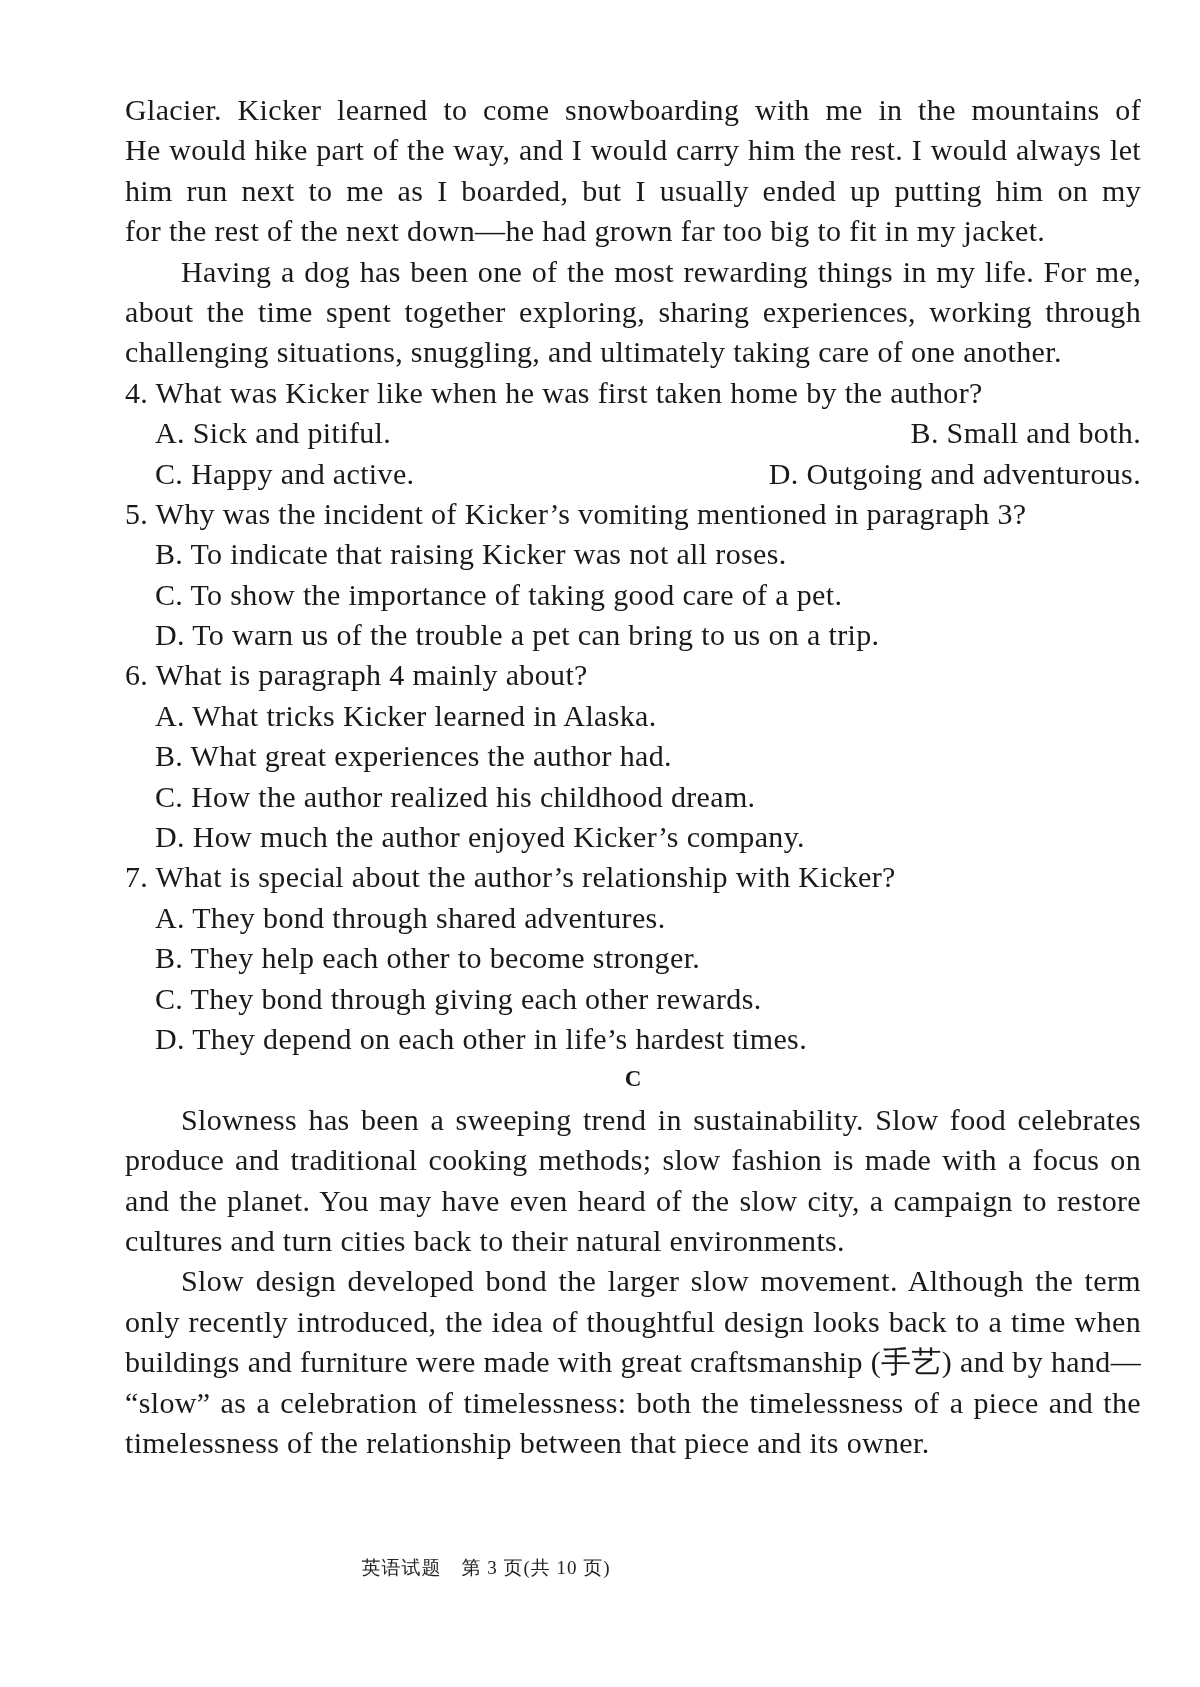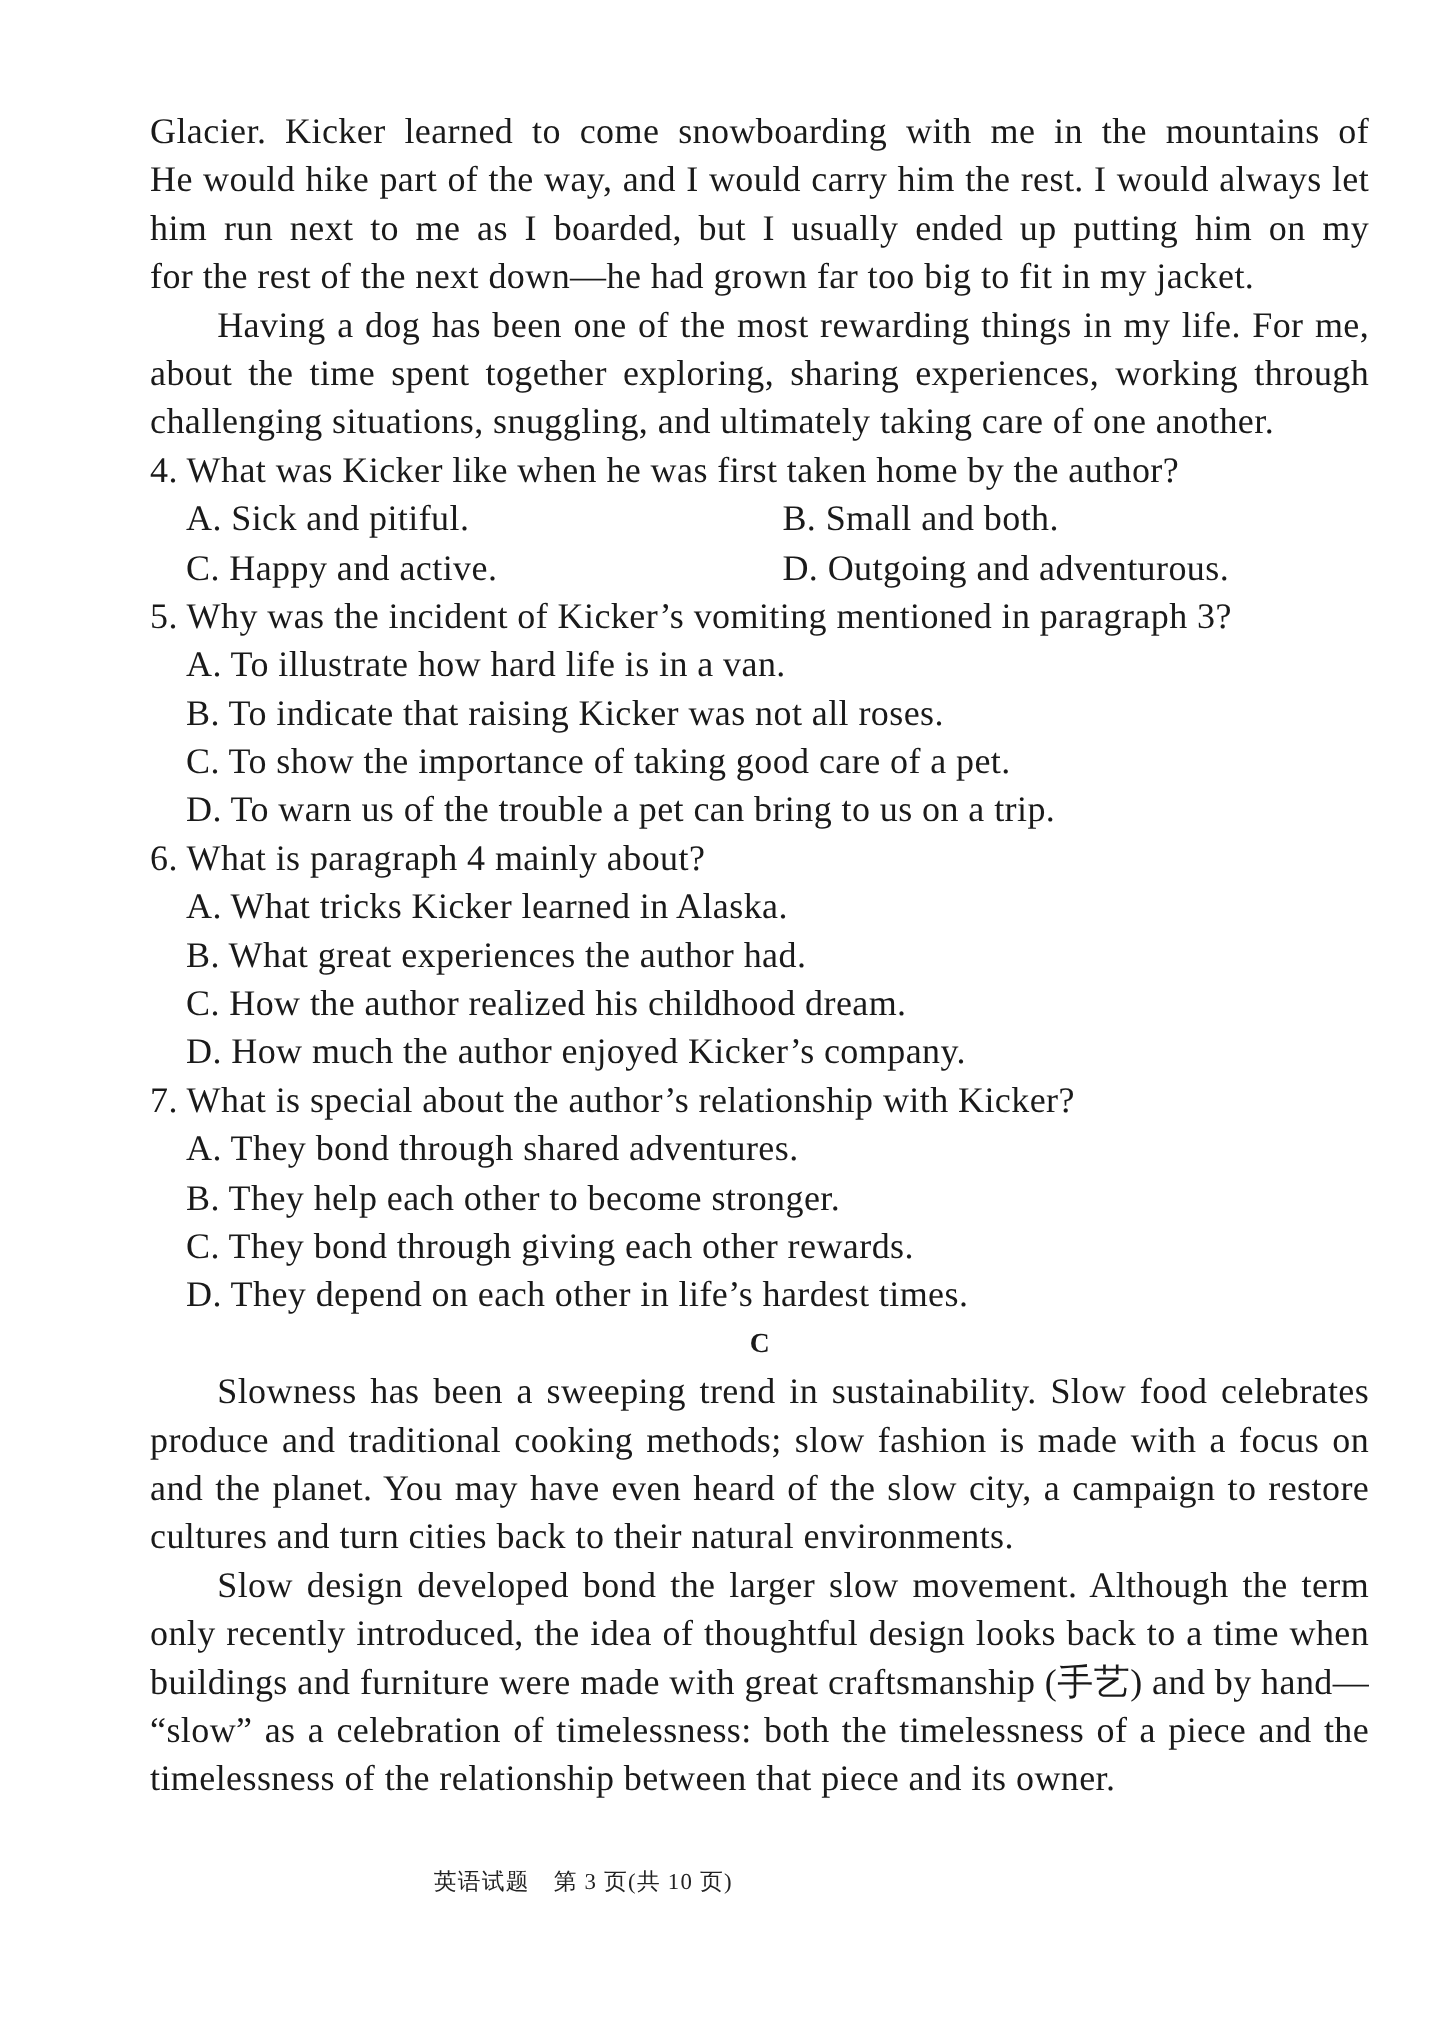--- a/index.html
+++ b/index.html
@@ -9,21 +9,21 @@
     color: #1a1a1a;
   }
   .page { position: absolute; left: 125px; top: 90px; width: 1016px; }
   .line {
     font-size: 30px; line-height: 40.4px; height: 40.4px;
     white-space: nowrap; letter-spacing: 0.35px;
   }
   .justify { text-align: justify; text-align-last: justify; white-space: normal; overflow: hidden; }
   .indent { padding-left: 56px; }
   .opt { padding-left: 30px; }
-  .opt-row { display: flex; padding-left: 30px; }
+  .opt-row { display: flex; padding-left: 30px; justify-content: space-between; }
   .opt-row .col { width: 497px; }
   .section-head { text-align: center; font-weight: bold; padding-right: 0; font-size: 23px; line-height: 40.4px; height: 40.4px; }
   .footer {
     position: absolute; left: 0; width: 972px; top: 1555px;
     text-align: center; font-size: 19px; letter-spacing: 1px; color: #222;
   }
 </style>
 </head>
 <body>
 
@@ -48,21 +48,20 @@
       <span>B. Small and both.</span>
     </div>
     <div class="line opt-row">
       <span class="col">C. Happy and active.</span>
       <span>D. Outgoing and adventurous.</span>
     </div>
   </div>
 
   <div>
     <div class="line">5. Why was the incident of Kicker’s vomiting mentioned in paragraph 3?</div>
-    <div class="line opt">A. To illustrate how hard life is in a van.</div>
     <div class="line opt">B. To indicate that raising Kicker was not all roses.</div>
     <div class="line opt">C. To show the importance of taking good care of a pet.</div>
     <div class="line opt">D. To warn us of the trouble a pet can bring to us on a trip.</div>
   </div>
 
   <div>
     <div class="line">6. What is paragraph 4 mainly about?</div>
     <div class="line opt">A. What tricks Kicker learned in Alaska.</div>
     <div class="line opt">B. What great experiences the author had.</div>
     <div class="line opt">C. How the author realized his childhood dream.</div>

